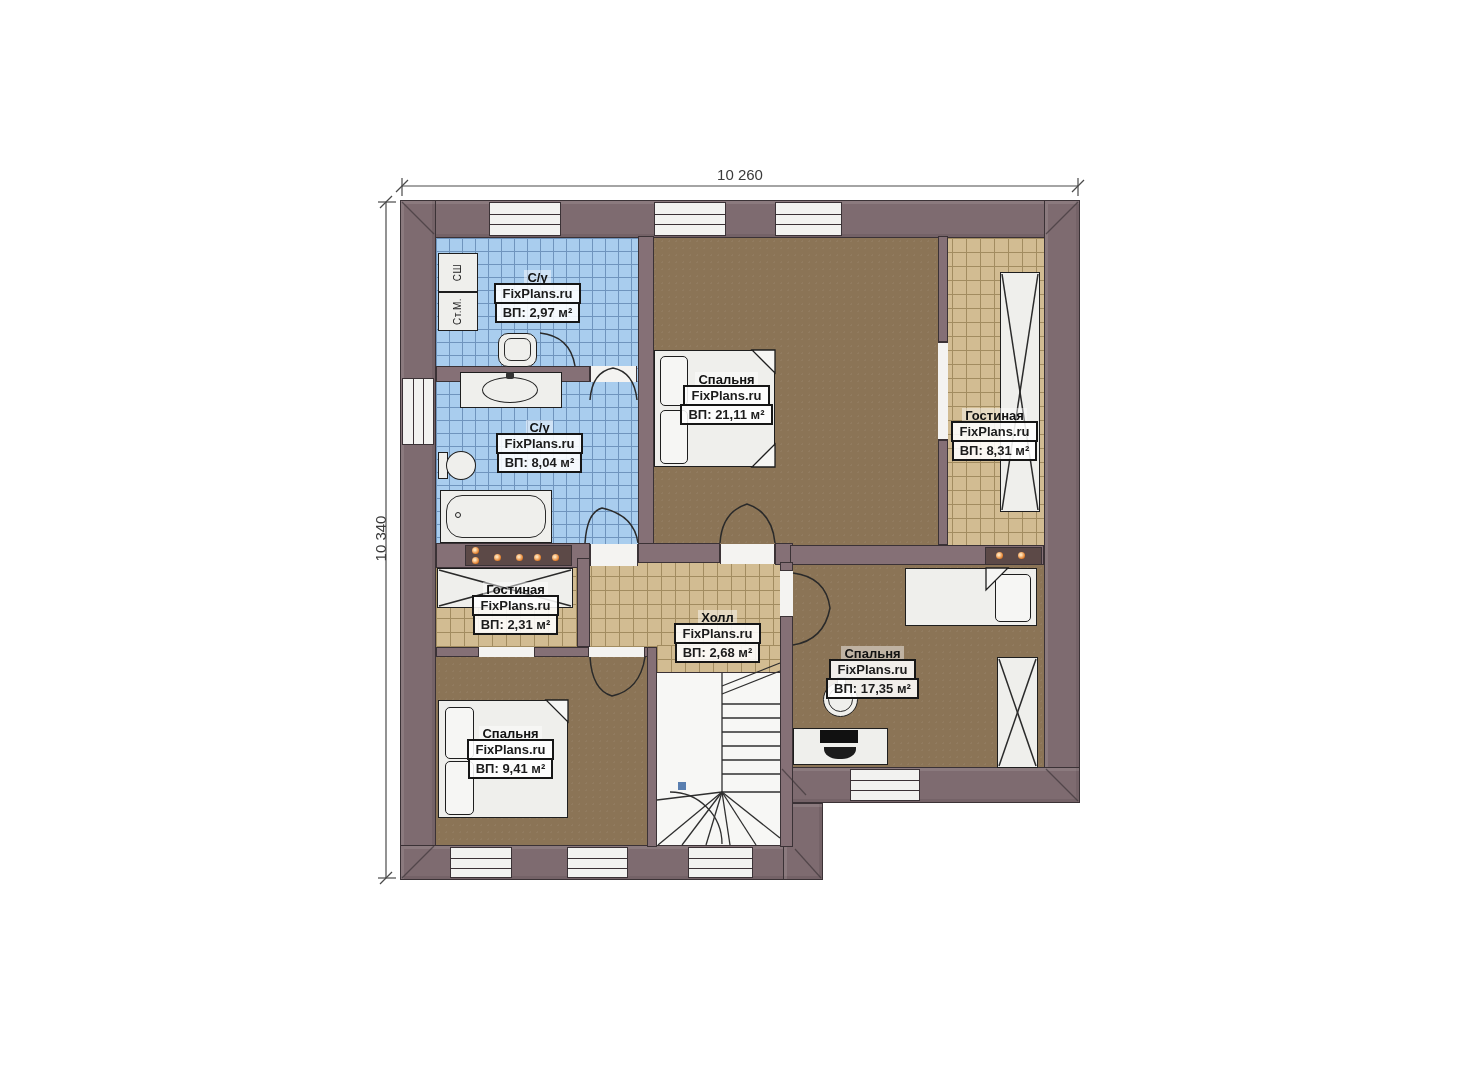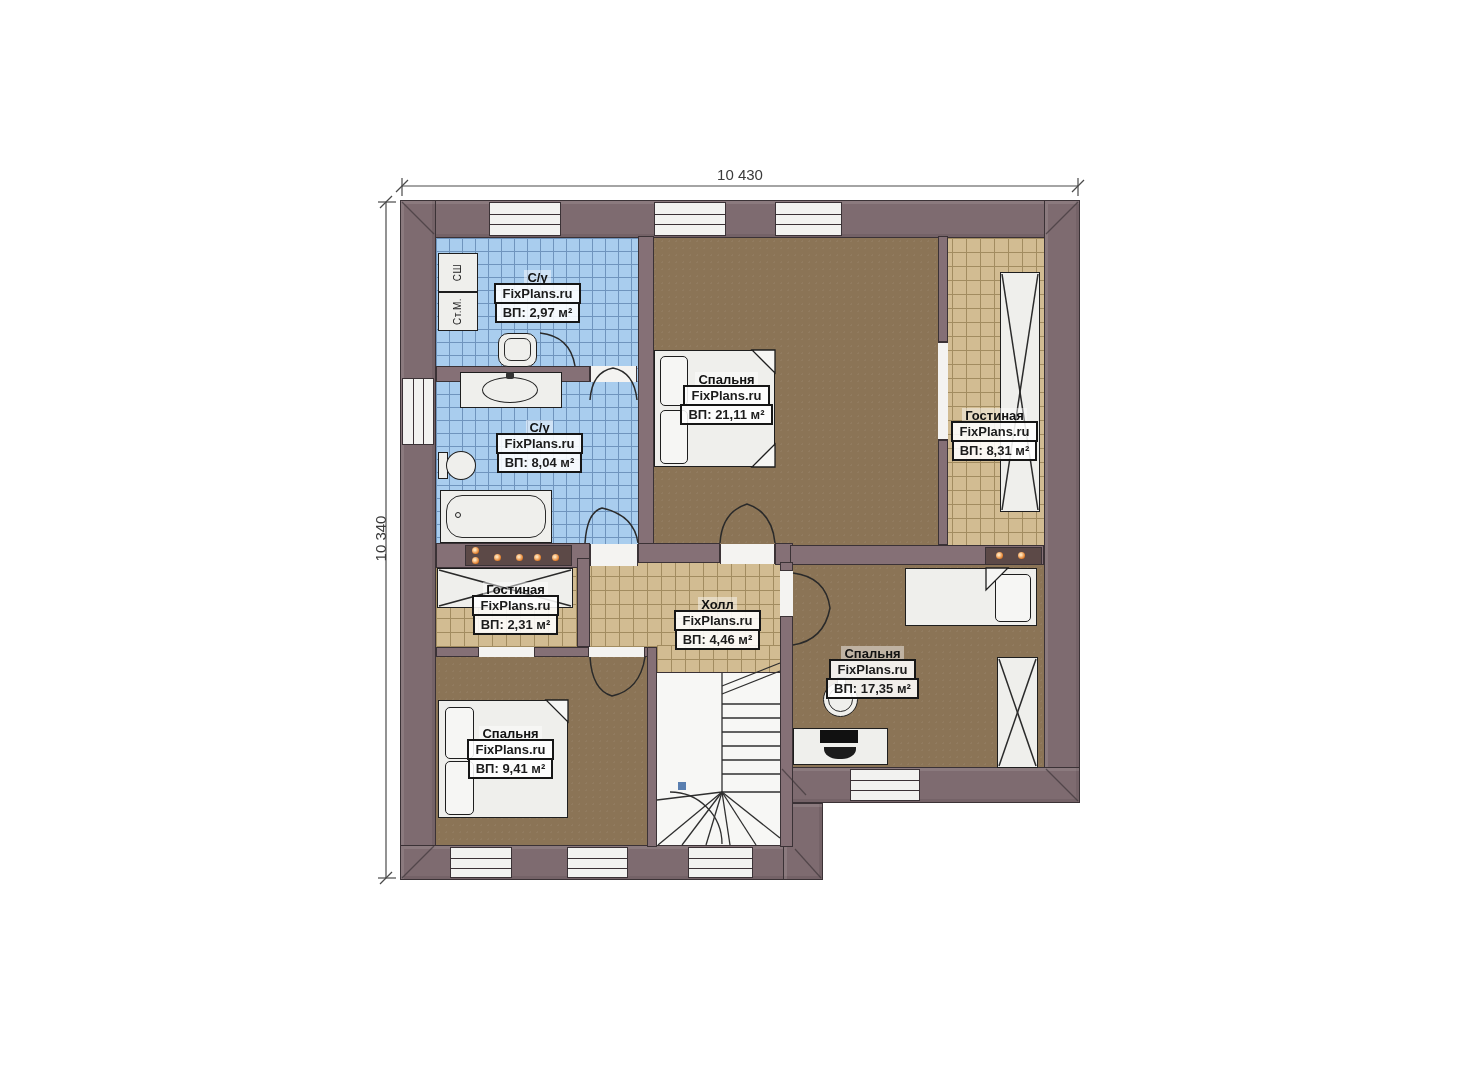--- a/index.html
+++ b/index.html
@@ -240,21 +240,21 @@
       <line x1="402" y1="196" x2="402" y2="178"></line>
       <line x1="1078" y1="196" x2="1078" y2="178"></line>
       <line x1="386" y1="202" x2="386" y2="878"></line>
       <line x1="380" y1="208" x2="392" y2="196"></line>
       <line x1="380" y1="884" x2="392" y2="872"></line>
       <line x1="378" y1="202" x2="396" y2="202"></line>
       <line x1="378" y1="878" x2="396" y2="878"></line>
     </g>
   </svg>
 
-  <div class="dim-text" style="left:690px;top:166px;width:100px;">10 430</div>
+  <div class="dim-text" style="left:690px;top:166px;width:100px;">10 260</div>
   <div class="dim-text" style="left:330px;top:530px;width:100px;transform:rotate(-90deg);transform-origin:center;">10 340</div>
 
   <div class="room-label" style="left:470px;top:270px;width:135px;">
     <div class="room-name">С/у</div>
     <div class="info-box">FixPlans.ru</div>
     <div class="info-box">ВП: 2,97 м²</div>
   </div>
 
   <div class="room-label" style="left:472px;top:420px;width:135px;">
     <div class="room-name">С/у</div>
@@ -267,24 +267,24 @@
     <div class="info-box">FixPlans.ru</div>
     <div class="info-box">ВП: 21,11 м²</div>
   </div>
 
   <div class="room-label" style="left:927px;top:408px;width:135px;">
     <div class="room-name">Гостиная</div>
     <div class="info-box">FixPlans.ru</div>
     <div class="info-box">ВП: 8,31 м²</div>
   </div>
 
-  <div class="room-label" style="left:650px;top:597px;width:135px;">
+  <div class="room-label" style="left:650px;top:610px;width:135px;">
     <div class="room-name">Холл</div>
     <div class="info-box">FixPlans.ru</div>
-    <div class="info-box">ВП: 4,46 м²</div>
+    <div class="info-box">ВП: 2,68 м²</div>
   </div>
 
   <div class="room-label" style="left:448px;top:582px;width:135px;">
     <div class="room-name">Гостиная</div>
     <div class="info-box">FixPlans.ru</div>
     <div class="info-box">ВП: 2,31 м²</div>
   </div>
 
   <div class="room-label" style="left:443px;top:726px;width:135px;">
     <div class="room-name">Спальня</div>

